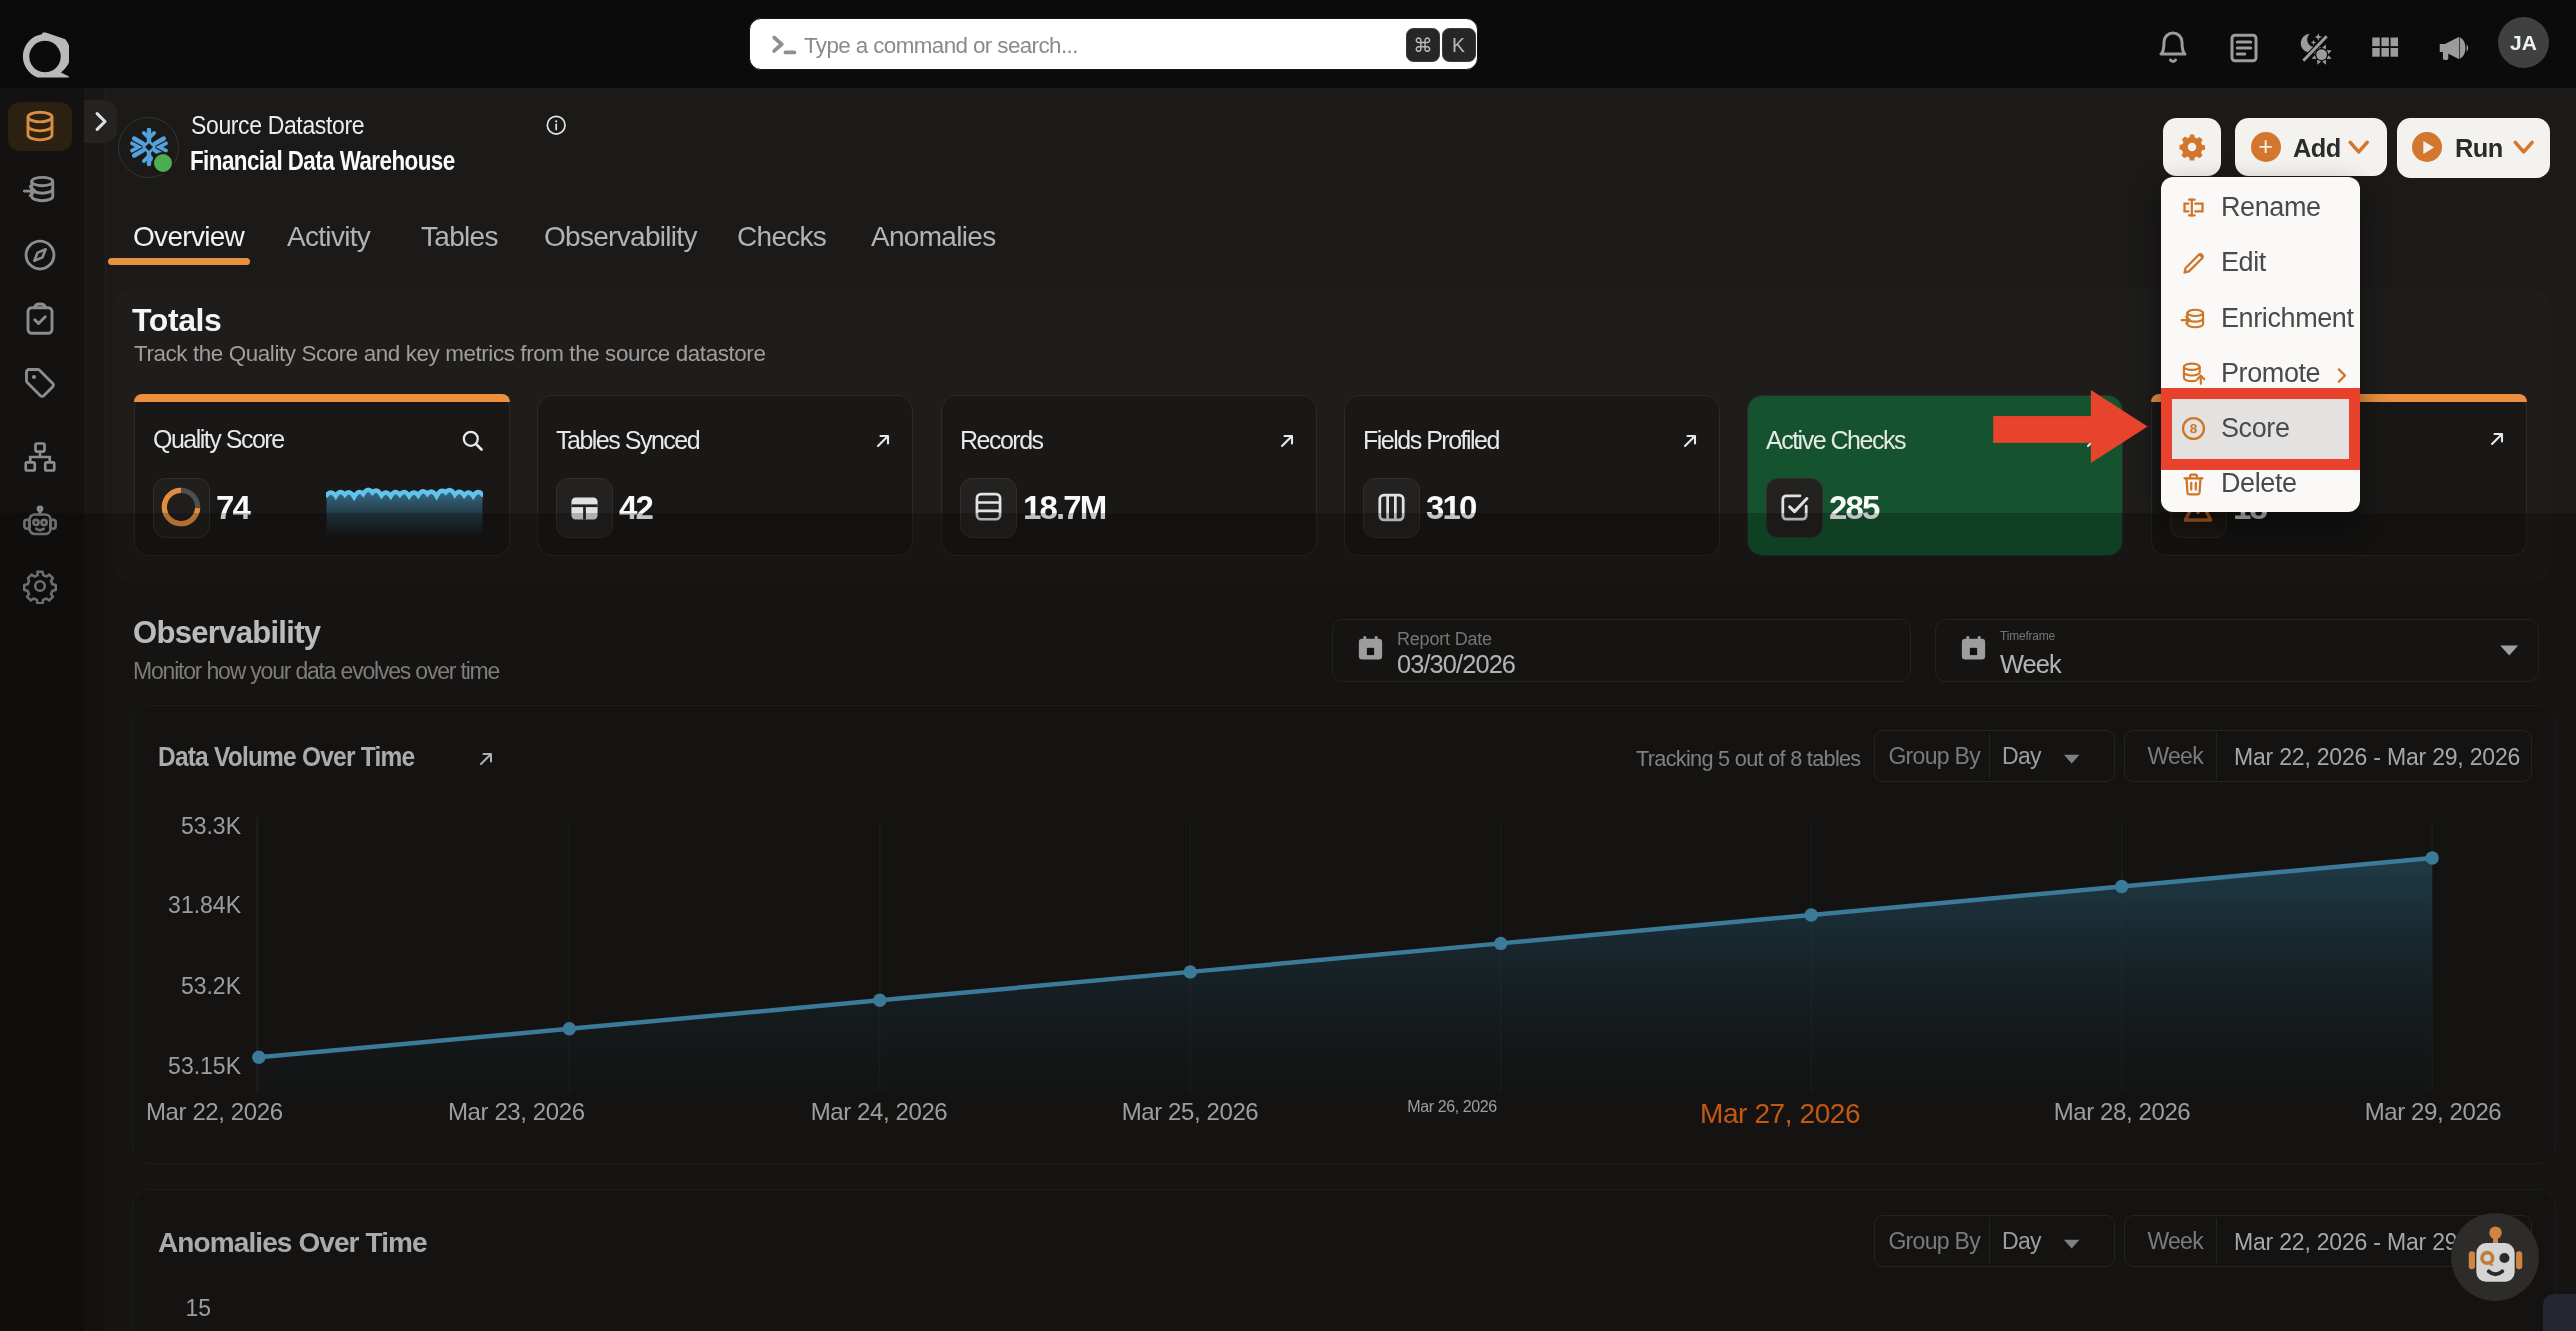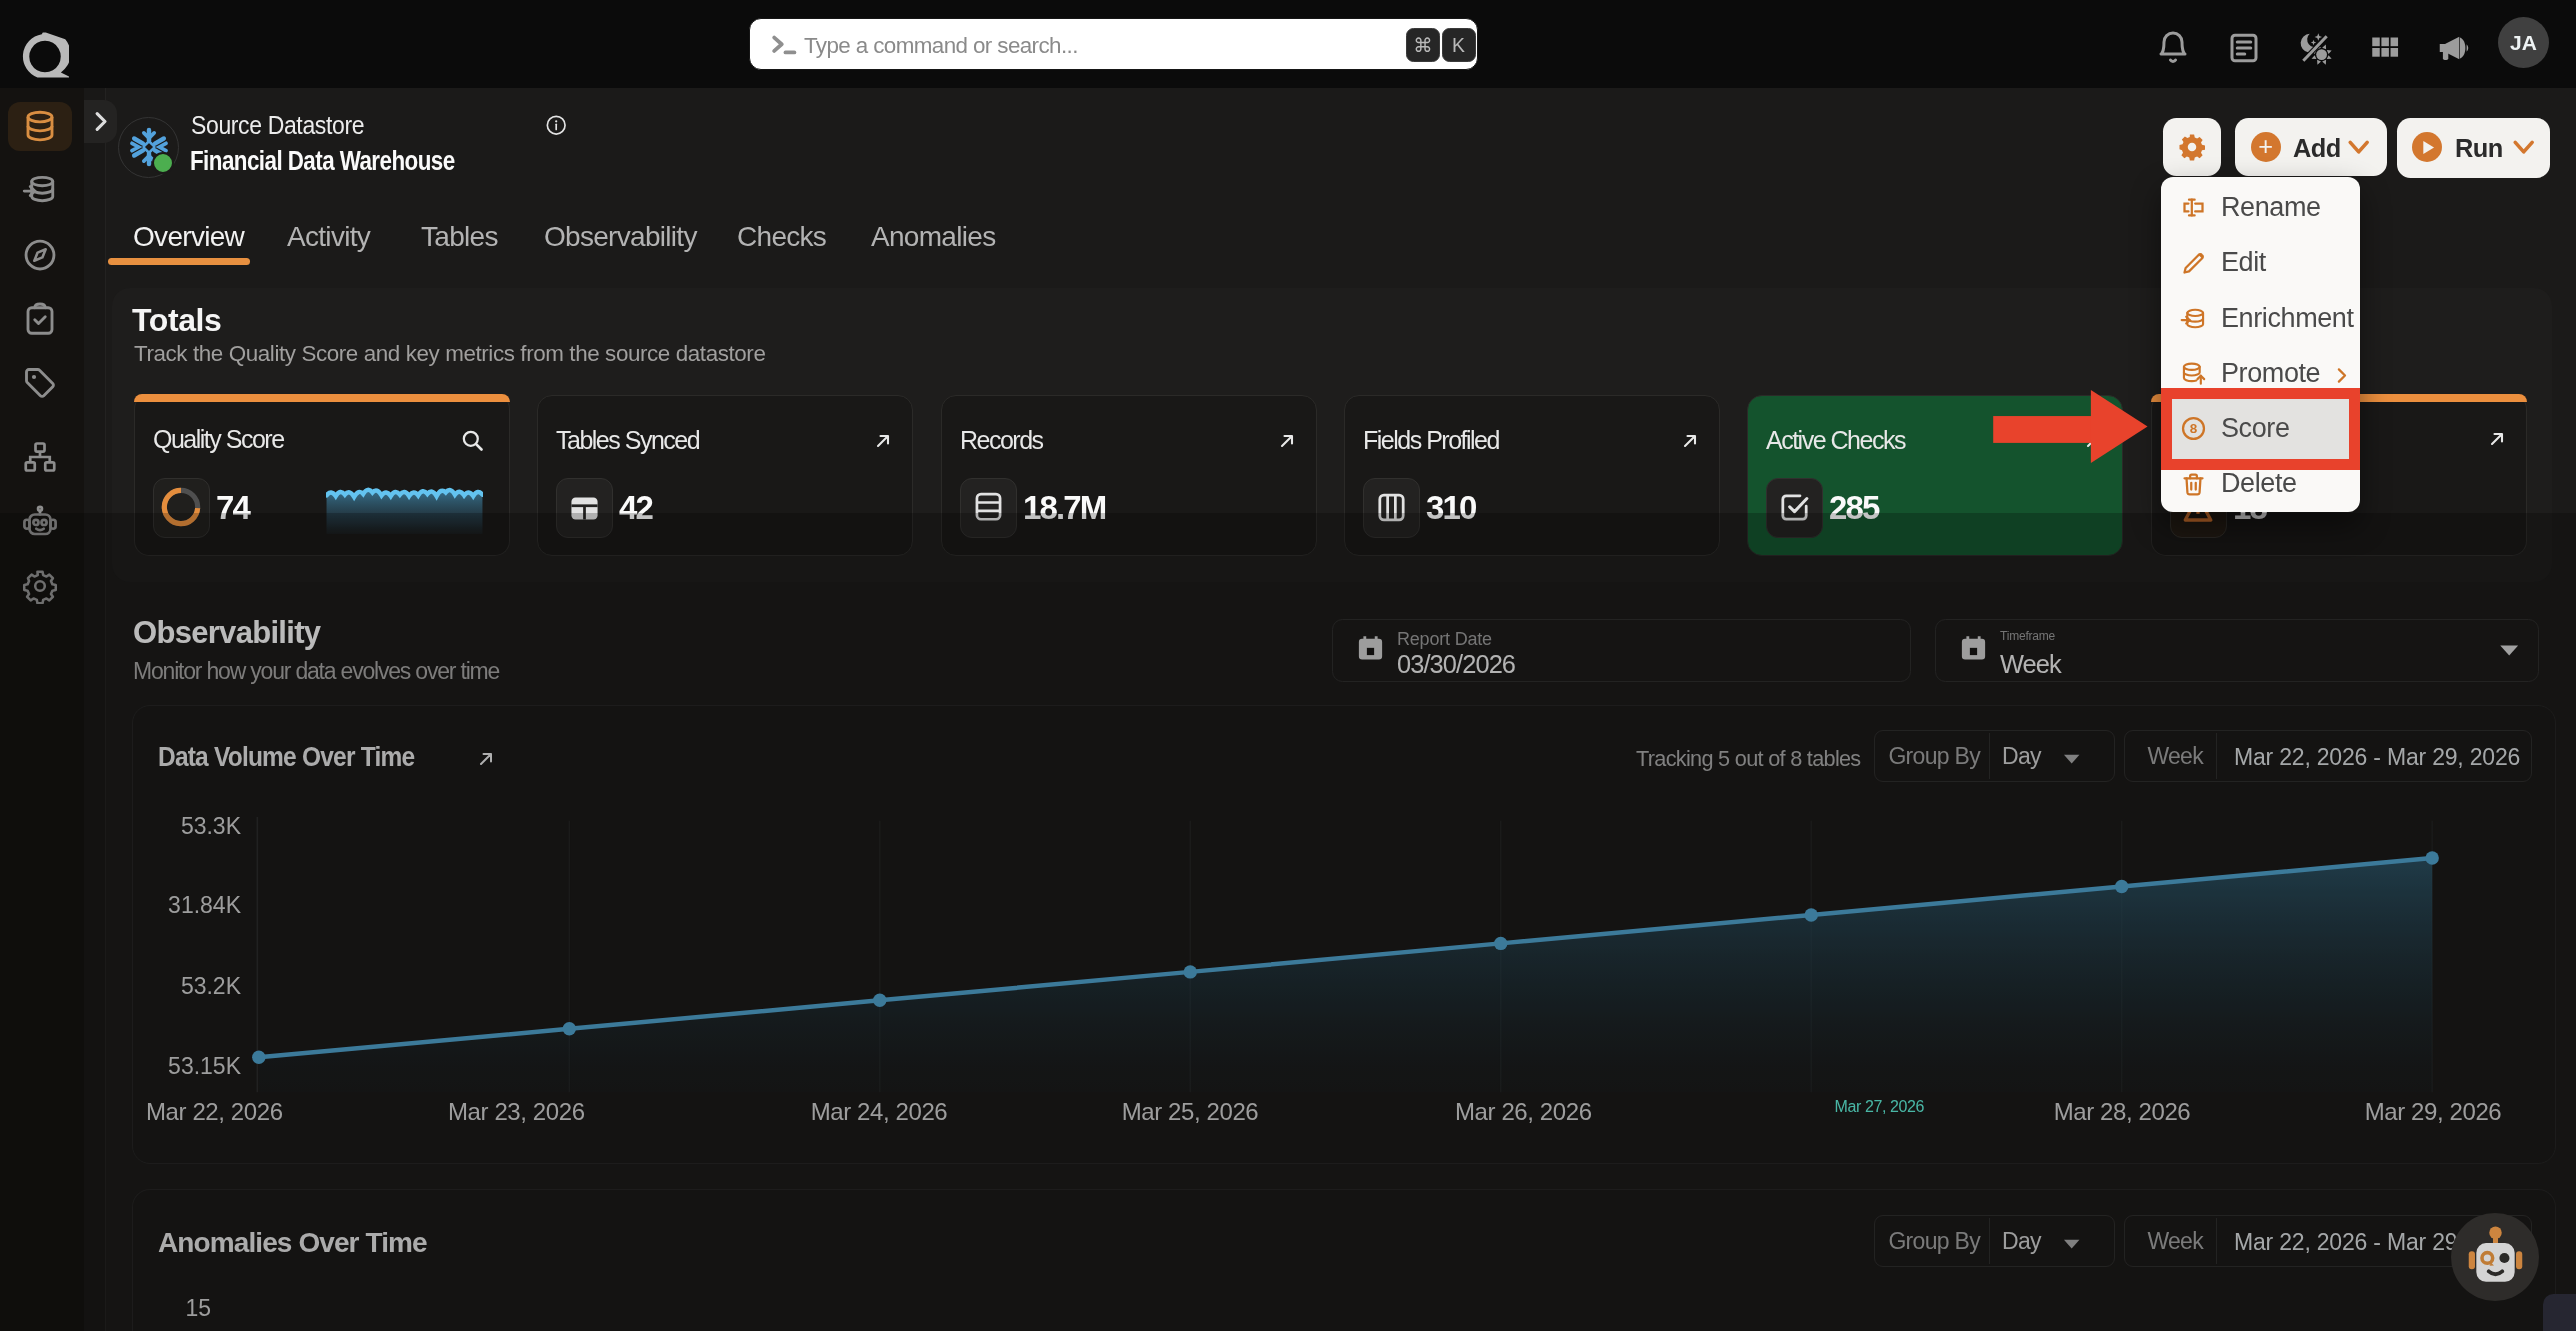--- a/index.html
+++ b/index.html
@@ -314,22 +314,22 @@
   </g>
 </svg>
 <div class="abs" style="left:129px;top:813px;width:112px;text-align:right;font-size:23px;color:#c9c9c9">53.3K</div>
 <div class="abs" style="left:129px;top:892px;width:112px;text-align:right;font-size:23px;color:#c9c9c9">31.84K</div>
 <div class="abs" style="left:129px;top:973px;width:112px;text-align:right;font-size:23px;color:#c9c9c9">53.2K</div>
 <div class="abs" style="left:129px;top:1053px;width:112px;text-align:right;font-size:23px;color:#c9c9c9">53.15K</div>
 <div class="abs" style="left:146px;top:1098px;width:224px;text-align:left;font-size:24px;letter-spacing:-0.4px;color:#c9c9c9">Mar 22, 2026</div>
 <div class="abs" style="left:448px;top:1098px;width:224px;text-align:left;font-size:24px;letter-spacing:-0.4px;color:#c9c9c9">Mar 23, 2026</div>
 <div class="abs" style="left:767px;top:1098px;width:224px;text-align:center;font-size:24px;letter-spacing:-0.4px;color:#c9c9c9">Mar 24, 2026</div>
 <div class="abs" style="left:1078px;top:1098px;width:224px;text-align:center;font-size:24px;letter-spacing:-0.4px;color:#c9c9c9">Mar 25, 2026</div>
-<div class="abs" style="left:1455px;top:1098px;width:224px;text-align:left;font-size:24px;letter-spacing:-0.4px;color:#c9c9c9">Mar 26, 2026</div>
-<div class="abs" style="left:1700px;top:1098px;width:224px;text-align:right;font-size:16px;letter-spacing:-0.4px;color:#5eead4">Mar 27, 2026</div>
+<div class="abs" style="left:1340px;top:1098px;width:224px;text-align:center;font-size:16px;letter-spacing:-0.4px;color:#c9c9c9">Mar 26, 2026</div>
+<div class="abs" style="left:1700px;top:1098px;width:224px;text-align:left;font-size:28px;letter-spacing:-0.4px;color:#f97316">Mar 27, 2026</div>
 <div class="abs" style="left:2010px;top:1098px;width:224px;text-align:center;font-size:24px;letter-spacing:-0.4px;color:#c9c9c9">Mar 28, 2026</div>
 <div class="abs" style="left:2321px;top:1098px;width:224px;text-align:center;font-size:24px;letter-spacing:-0.4px;color:#c9c9c9">Mar 29, 2026</div>
 
 <div class="abs" style="left:132px;top:1189px;width:2424px;height:142px;border:1.5px solid #262524;border-radius:18px 18px 0 0;border-bottom:none;background:#1a1918"></div>
 <div class="abs" style="left:158px;top:1227px;font-size:28px;font-weight:bold;letter-spacing:-0.9px;color:#dcdcdc">Anomalies Over Time</div>
 <div class="abs" style="left:1874px;top:1215px;width:241px;height:52px;border:1.5px solid #2e2d2c;border-radius:9px">
   <div class="abs" style="left:13.4px;top:12px;font-size:23px;letter-spacing:-0.7px;color:#9d9d9d">Group By</div>
   <div class="abs" style="left:114px;top:1.5px;width:0.7px;height:46px;background:#2e2d2c"></div>
   <div class="abs" style="left:127px;top:12px;font-size:23px;letter-spacing:-0.7px;color:#c9c9c9">Day</div>
   <svg class="abs" style="left:187px;top:21px" width="19.4" height="15" viewBox="0 0 20 14">

